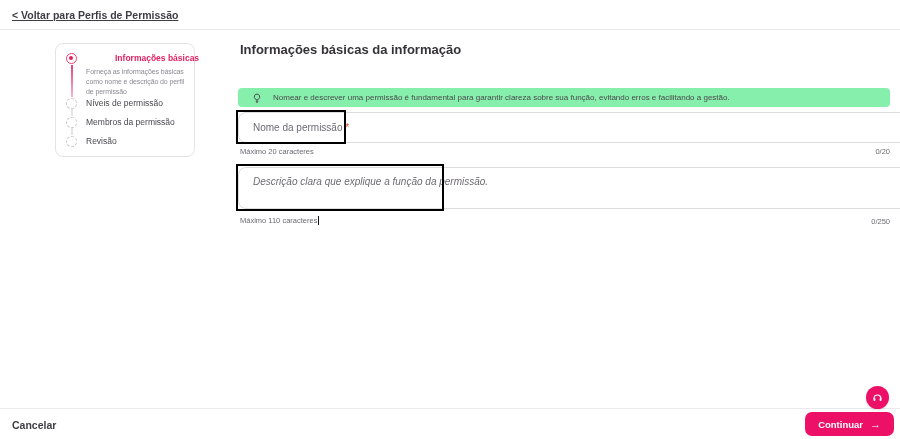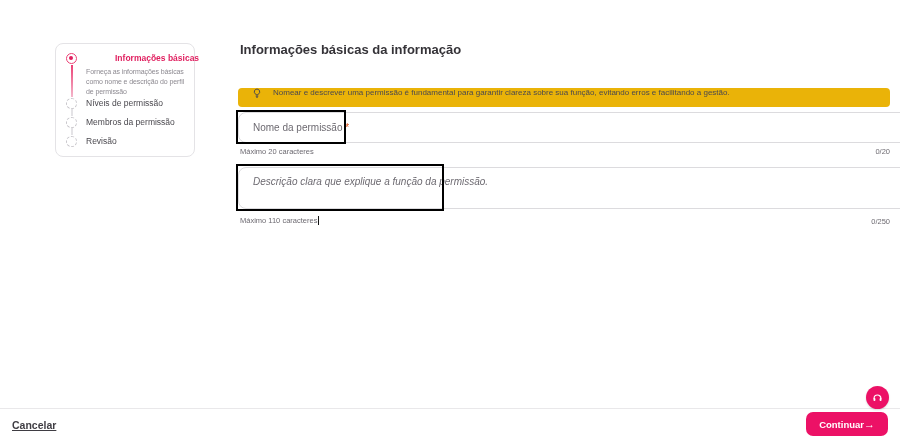--- a/index.html
+++ b/index.html
@@ -24,21 +24,21 @@
   .rail.pink { background:linear-gradient(#ec4075,#f4b7cb); }
   .rail.gray { background:#e4e3e6; }
   .step-label { position:absolute; left:30px; font-size:8.5px; color:#4a484e; white-space:nowrap; }
   .step-label.active { color:#e01f5f; font-weight:700;margin-left:29px; }
   .step-desc { position:absolute; left:30px; top:23px; width:104px; font-size:7px; line-height:1.45; letter-spacing:-0.1px; color:#8d8a91; }
 
   
   .page-title { position:absolute; left:240px; top:42px; font-size:13px; font-weight:700; color:#353338;text-align:center; }
   .page-subtitle { position:absolute; left:240px; top:60px; font-size:9.5px; color:#5e5b62; }
 
-  .tip-banner { position:absolute; left:238px; top:88px; width:652px; height:19px; background:#eab308; border-radius:4px; display:flex; }
+  .tip-banner { position:absolute; left:238px; top:88px; width:652px; height:19px; background:#86efac; border-radius:4px; display:flex; align-items:center; }
   .tip-icon { margin-left:14px; width:10px; height:10px; display:flex; align-items:center; justify-content:center; }
   .tip-text { margin-left:11px; font-size:8px; color:#4b494f; }
 
   .field { position:absolute; left:238px; width:752px; background:#fff; border:1px solid #dcdbde; border-radius:8px; }
   .field.name { top:112px; height:31px; }
   .field.desc { top:167px; height:42px; }
   .placeholder { position:absolute; left:14px; font-size:10px; color:#6d6a71; }
   .field.name .placeholder { top:9px; }
   .field.desc .placeholder { top:8px;font-style:italic; }
   .req { color:#d9531e; }
@@ -50,30 +50,33 @@
   .helper.right2 { right:10px; top:217px;text-align:center; }
   .caret { display:inline-block; width:1px; height:9px; background:#111; vertical-align:-2px; margin-left:1px; }
 
   
   .annotation { position:absolute; border:2px solid #000; background:transparent; z-index:6; pointer-events:none; }
   .annotation.a1 { left:236px; top:110px; width:110px; height:34px; }
   .annotation.a2 { left:236px; top:164px; width:208px; height:47px; }
 
   
   .footer-divider { position:absolute; left:0; top:408px; width:900px; height:1px; background:#e9e8ea; }
-  .cancel-link { position:absolute; left:12px; top:419px; font-size:10.5px; font-weight:700; color:#3f3d43; text-decoration:underline; cursor:pointer; }
-  .continue-btn { position:absolute; right:12px; top:412px; height:24px; padding:0 13px; background:#ec1166; border:none; border-radius:7px; color:#fff; font-size:9.5px; font-weight:700; font-family:"Liberation Sans", sans-serif; display:flex; align-items:center; cursor:pointer; }
+  .cancel-link { position:absolute; left:12px; top:419px; font-size:10.5px; font-weight:700; color:#3f3d43; cursor:pointer; }
+  .continue-btn { position:absolute; right:6px; top:412px; height:24px; padding:0 13px; background:#ec1166; border:none; border-radius:7px; color:#fff; font-size:9.5px; font-weight:700; font-family:"Liberation Sans", sans-serif; display:flex; align-items:center; gap:7px; cursor:pointer; }
   .continue-arrow { font-size:11px; line-height:1; }
   .fab { position:absolute; left:866px; top:386px; width:23px; height:23px; border-radius:50%; background:#ec1166; display:flex; align-items:center; justify-content:center; cursor:pointer; z-index:7; box-shadow:0 1px 2px rgba(0,0,0,.15); }
 </style>
 </head>
 <body>
 
 <div id="screen">
 
+  <div class="topbar">
+    <a class="back-link">&lt; Voltar para Perfis de Permissão</a>
+  </div>
 
   <div class="stepper-card">
     <div class="step-circle active" style="top:8.5px"></div>
     <div class="rail pink" style="top:21px; height:32px"></div>
     <div class="step-circle pending" style="top:53.5px"></div>
     <div class="rail gray" style="top:65px; height:7px"></div>
     <div class="step-circle pending" style="top:72.5px"></div>
     <div class="rail gray" style="top:84px; height:7px"></div>
     <div class="step-circle pending" style="top:91.5px"></div>
 

